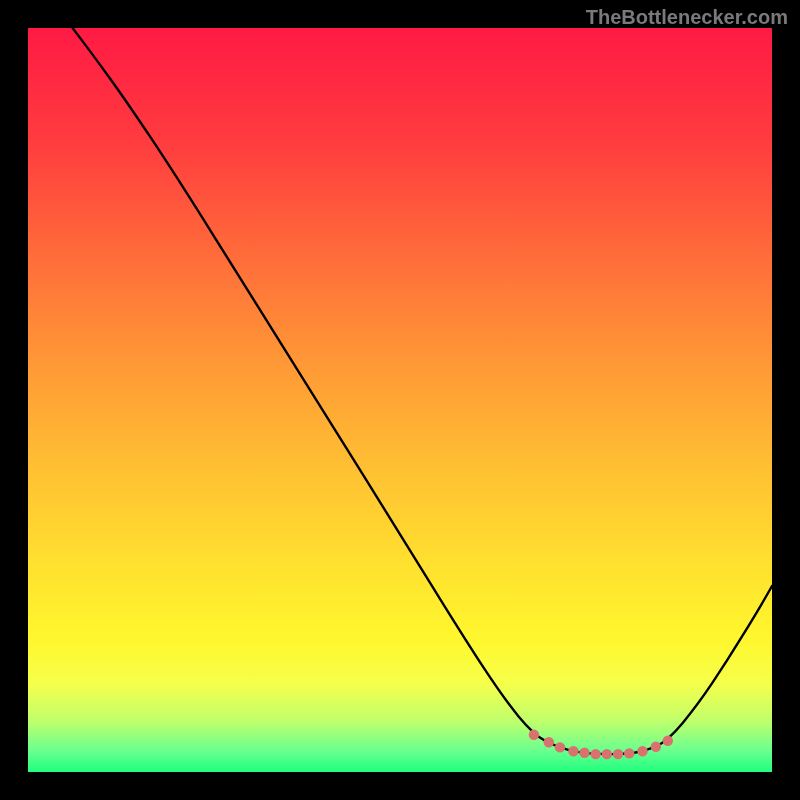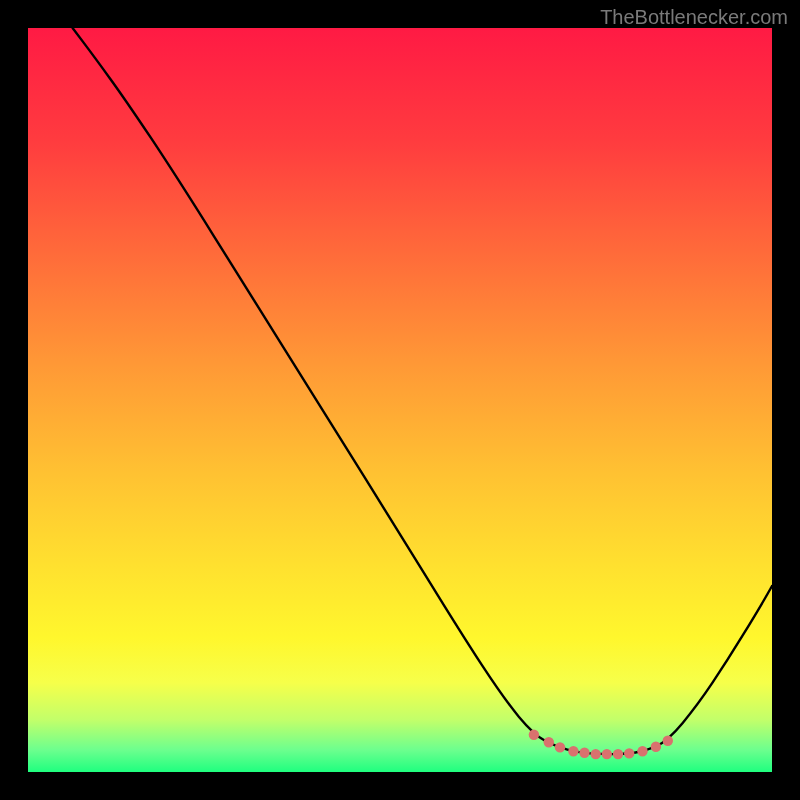--- a/index.html
+++ b/index.html
@@ -16,21 +16,21 @@
     width: 800px;
     height: 800px;
     background: #000;
   }
   .attribution {
     position: absolute;
     top: 6px;
     right: 12px;
     color: #7a7a7a;
     font-size: 20px;
-    font-weight: 400;
+    font-weight: 700;
     z-index: 5;
   }
   .plot-area {
     position: absolute;
     left: 28px;
     top: 28px;
     width: 744px;
     height: 744px;
     overflow: hidden;
   }

